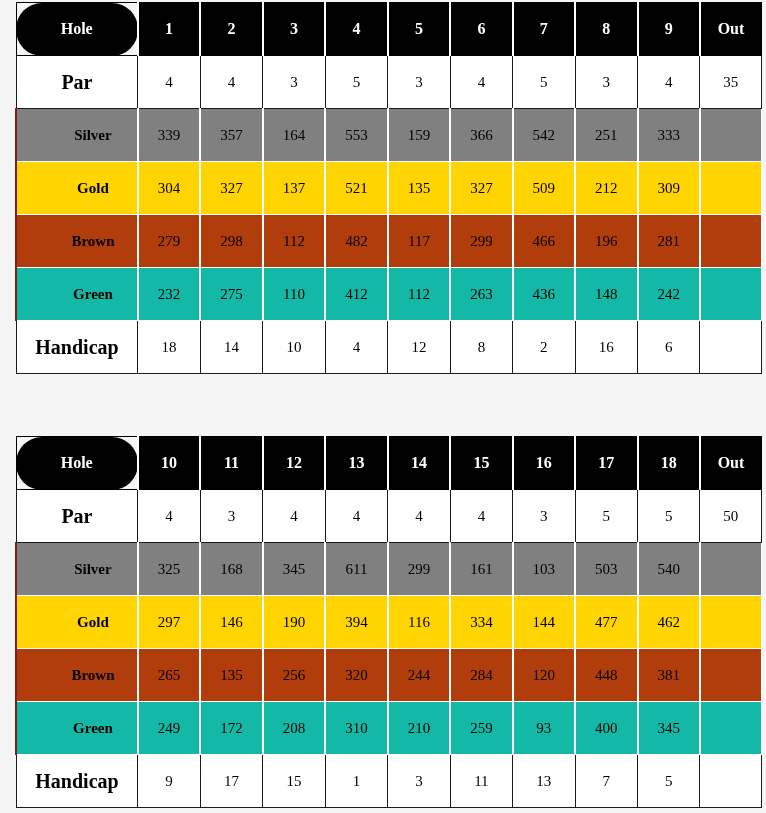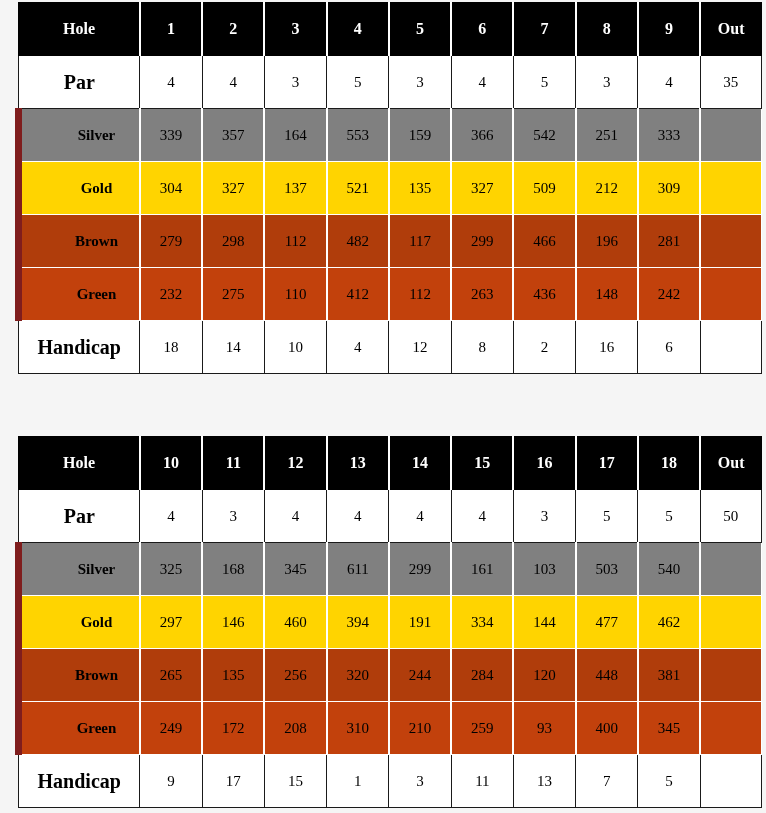--- a/index.html
+++ b/index.html
@@ -52,44 +52,44 @@
   
   .row-head th {
     background: #000000;
     color: #ffffff;
     font-weight: bold;
     font-size: 16px;
     border: 1px solid #000000;
     border-right: 2px solid #ffffff;
   }
   .row-head th:last-child { border-right: 1px solid #000000; }
-  .row-head th.lbl { font-size: 16px; }
+  .row-head th.lbl { font-size: 16px; border-radius: 26px; }
 
   
   .row-plain td {
     background: #ffffff;
     border: 1px solid #1a1a1a;
     font-size: 15px;
   }
   .row-plain td.lbl { font-weight: bold; font-size: 20px; }
 
   
   .row-color td {
     border: 1px solid #ffffff;
     border-width: 1px 2px;
     font-size: 15px;
   }
   .row-color td.lbl { font-weight: bold; font-size: 15px; }
 
   .row-silver td { background: #808080; }
   .row-gold   td { background: #ffd400; margin-left: 48px; }
   .row-brown  td { background: #b03d0b; }
-  .row-green  td { background: #c2410c; }
-
-  .row-color td:first-child { border-left: 7px solid #7f1d1d; padding-left: 32px; }
+  .row-green  td { background: #14b8a6; }
+
+  .row-color td:first-child { border-left: 2px solid #7f1d1d; padding-left: 32px; }
   .row-color td:last-child  { border-right: 1px solid #ffffff; }
 
   .empty { font-size: 0; }
 </style>
 </head>
 <body>
 
 <div class="page">
 
   <table class="card card-front">
@@ -261,23 +261,23 @@
         <td>103</td>
         <td>503</td>
         <td>540</td>
         <td class="empty"></td>
       </tr>
 
       <tr class="row-color row-gold">
         <td class="lbl">Gold</td>
         <td>297</td>
         <td>146</td>
-        <td>460</td>
+        <td>190</td>
         <td>394</td>
-        <td>191</td>
+        <td>116</td>
         <td>334</td>
         <td>144</td>
         <td>477</td>
         <td>462</td>
         <td class="empty"></td>
       </tr>
 
       <tr class="row-color row-brown">
         <td class="lbl">Brown</td>
         <td>265</td>

